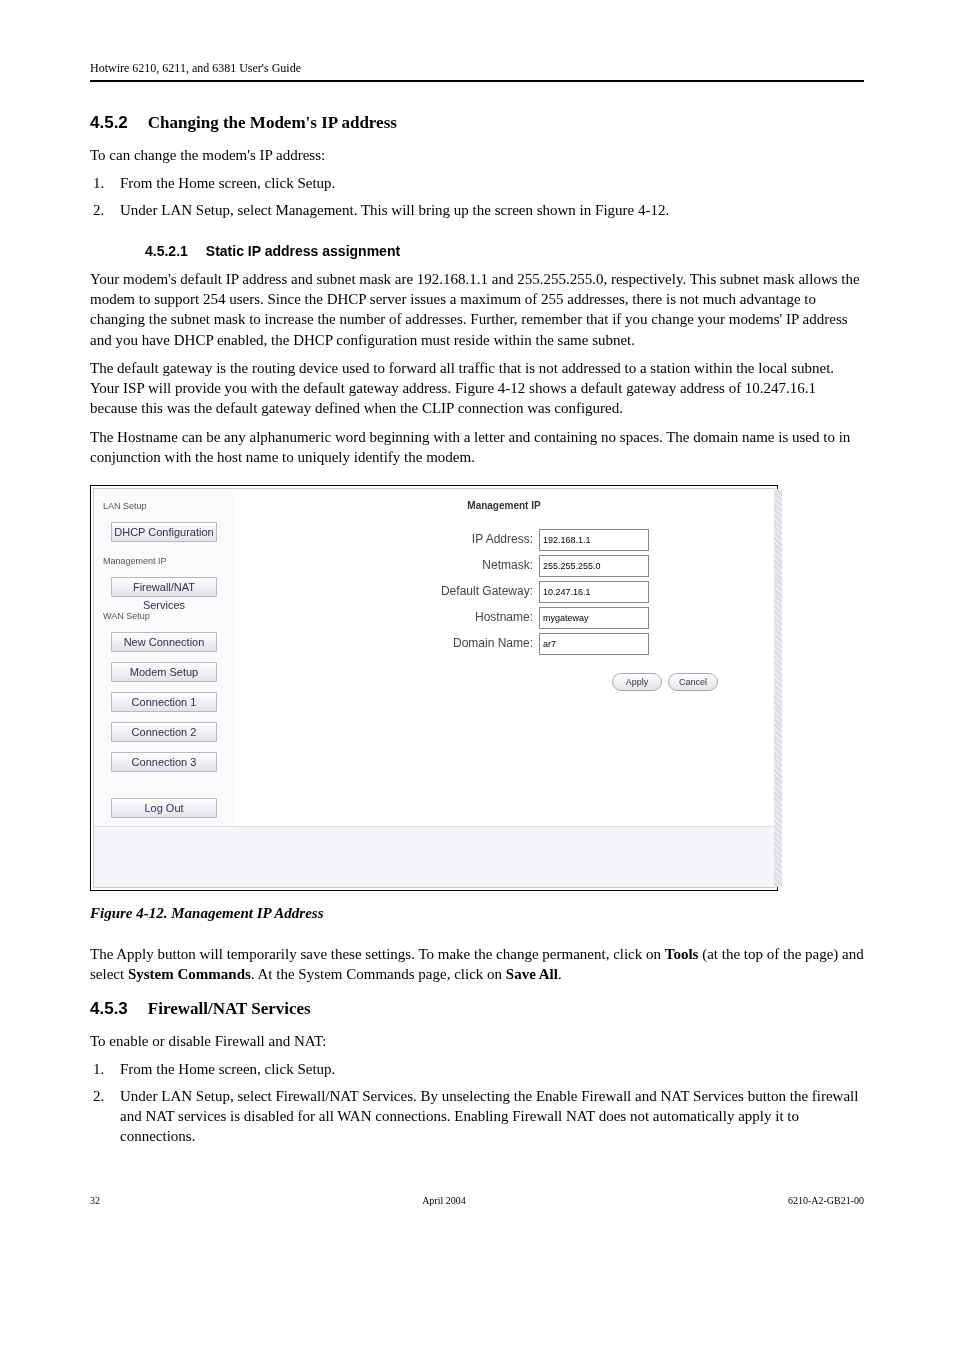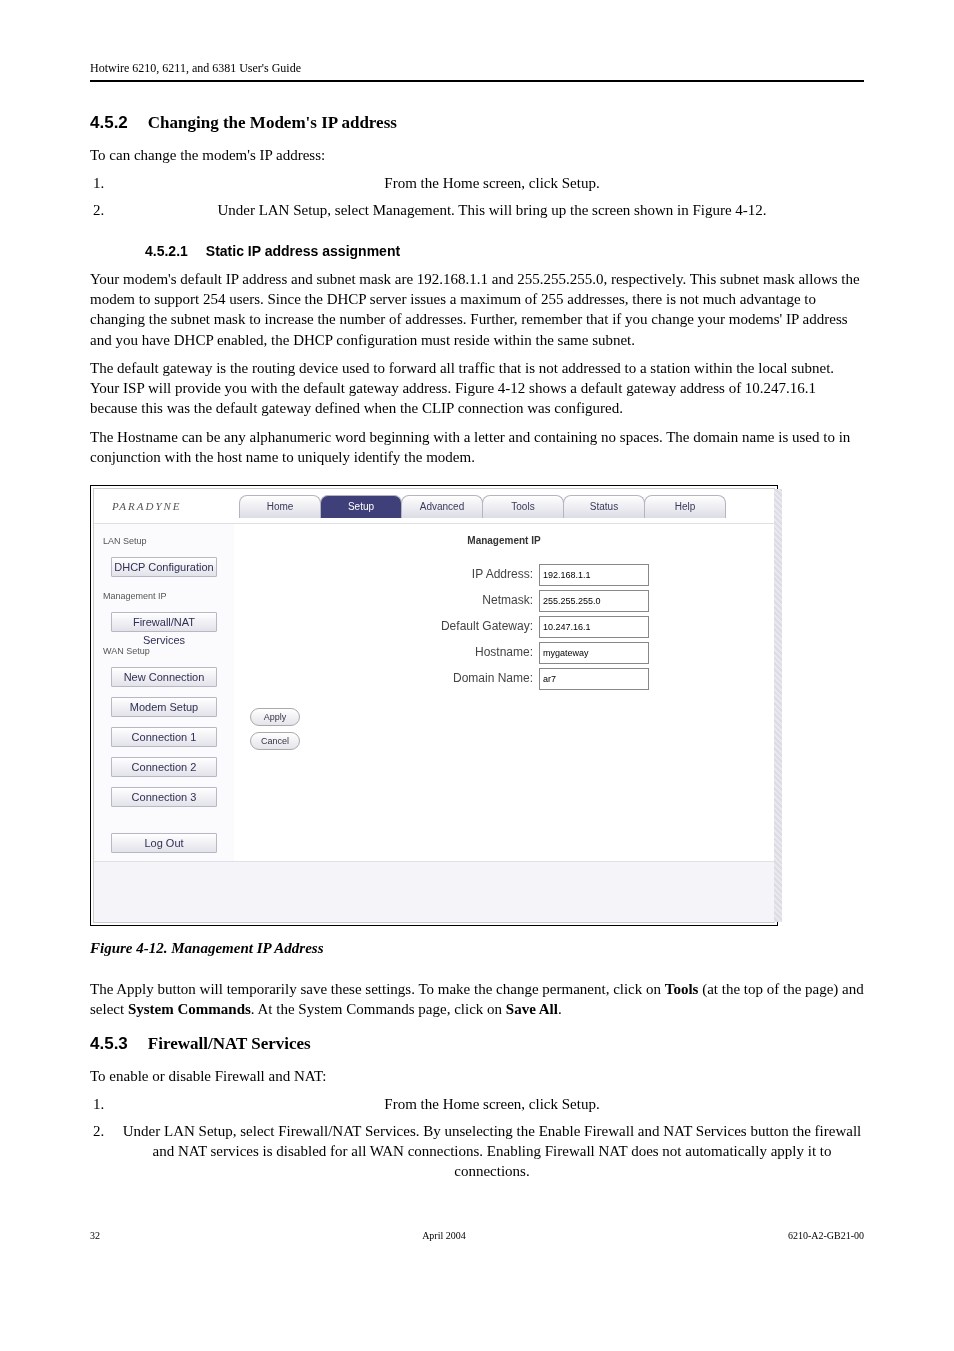--- a/index.html
+++ b/index.html
@@ -39,21 +39,20 @@
     margin-right: 18px;
   }
   p { margin: 8px 0; }
   ol.numbered {
     margin: 6px 0 10px 0;
     padding-left: 18px;
   }
   ol.numbered li {
     padding-left: 12px;
     margin: 6px 0;
-    text-align: center;
   }
   .caption {
     font-style: italic;
     font-weight: bold;
     margin-top: 6px;
     margin-bottom: 20px;
   }
   .bold { font-weight: bold; }
 
   
@@ -179,21 +178,20 @@
     padding: 0 3px;
     box-sizing: border-box;
     font-family: inherit;
     color: #000;
   }
   .btnrow {
     display: flex;
     justify-content: flex-end;
     gap: 6px;
     margin: 16px 40px 0 0;
-    flex-direction: column;
   }
   .ovalbtn {
     width: 48px;
     height: 16px;
     line-height: 16px;
     text-align: center;
     border: 1px solid #aaa;
     border-radius: 9px;
     background: linear-gradient(#fff,#e4e4ea);
     font-size: 9px;
@@ -239,31 +237,20 @@
   <span class="num">4.5.2.1</span><span>Static IP address assignment</span>
 </h3>
 <p>Your modem's default IP address and subnet mask are 192.168.1.1 and 255.255.255.0, respectively. This subnet mask allows the modem to support 254 users. Since the DHCP server issues a maximum of 255 addresses, there is not much advantage to changing the subnet mask to increase the number of addresses. Further, remember that if you change your modems' IP address and you have DHCP enabled, the DHCP configuration must reside within the same subnet.</p>
 <p> The default gateway is the routing device used to forward all traffic that is not addressed to a station within the local subnet. Your ISP will provide you with the default gateway address. Figure 4-12 shows a default gateway address of 10.247.16.1 because this was the default gateway defined when the CLIP connection was configured.</p>
 <p>The Hostname can be any alphanumeric word beginning with a letter and containing no spaces. The domain name is used to in conjunction with the host name to uniquely identify the modem.</p>
 
 
 <div class="shot-wrap">
   <div class="shot">
     <div class="shot-right-strip"></div>
-    <div class="shot-top">
-      <div class="shot-logo">PARADYNE</div>
-      <div class="tabbar">
-        <div class="tab">Home</div>
-        <div class="tab active">Setup</div>
-        <div class="tab">Advanced</div>
-        <div class="tab">Tools</div>
-        <div class="tab">Status</div>
-        <div class="tab">Help</div>
-      </div>
-    </div>
     <div class="shot-body">
       <div class="sidebar">
         <div class="side-label">LAN Setup</div>
         <div class="side-btn">DHCP Configuration</div>
         <div class="side-label">Management IP</div>
         <div class="side-btn">Firewall/NAT Services</div>
         <div class="side-label">WAN Setup</div>
         <div class="side-btn">New Connection</div>
         <div class="side-btn">Modem Setup</div>
         <div class="side-btn">Connection 1</div>

